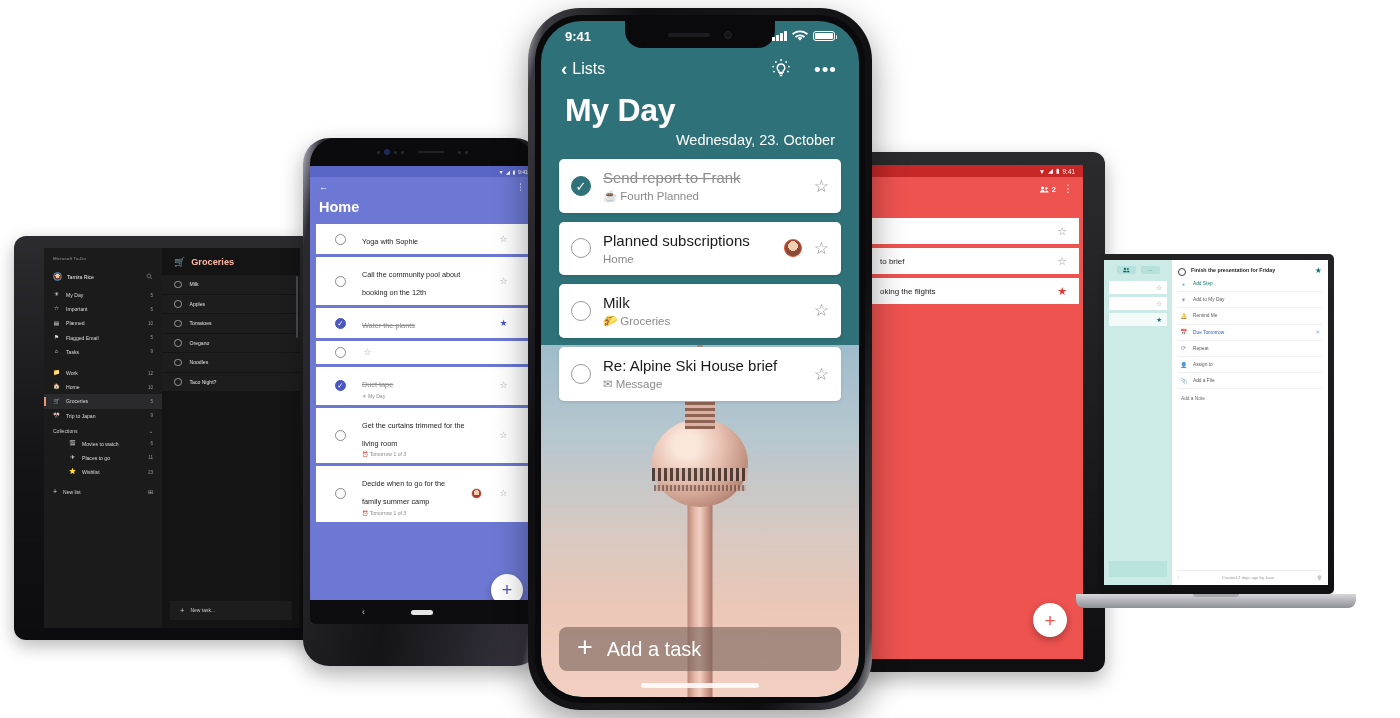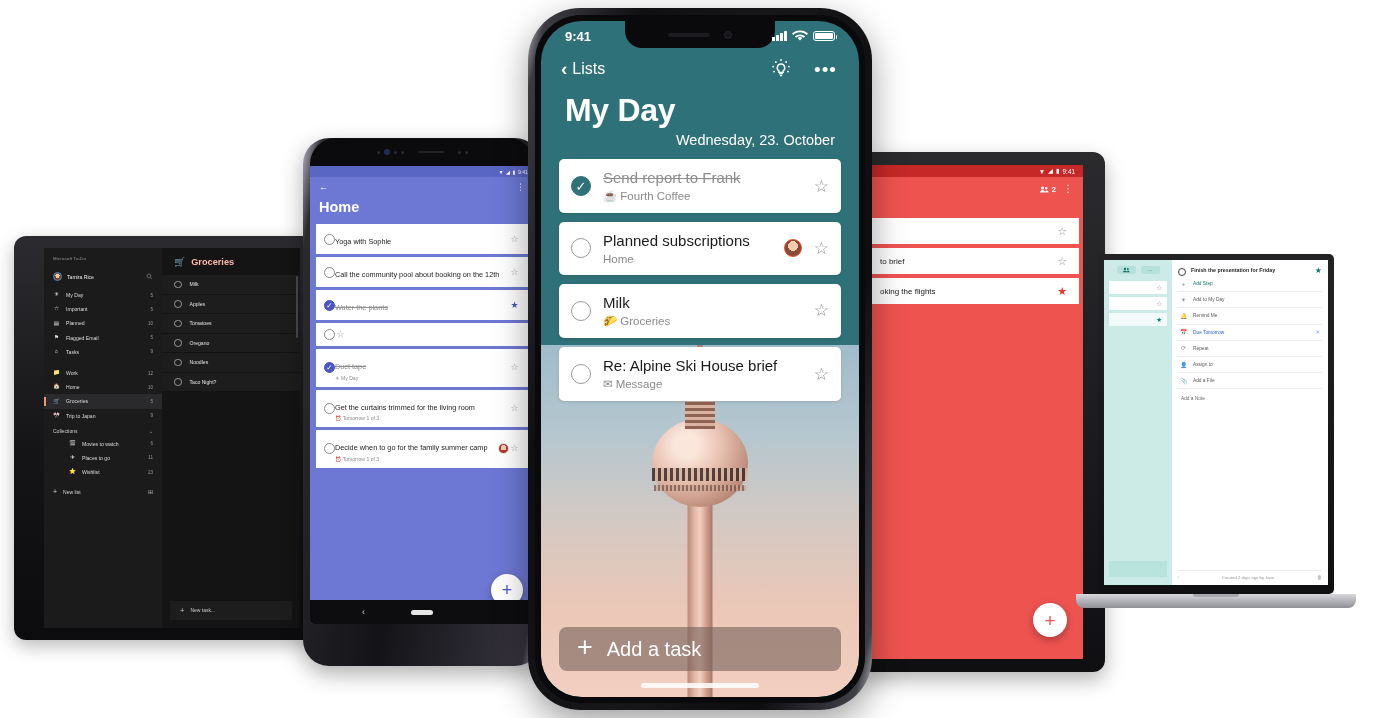--- a/index.html
+++ b/index.html
@@ -64,21 +64,21 @@
     box-shadow: 0 8px 22px rgba(0,0,0,.32);
   }
   #phone-blue .screen { left: 7px; top: 28px; right: 7px; bottom: 42px; border-radius: 4px; background:#6c78d3; }
   .ab-statusbar { height: 11px; background: #5a66c4; display:flex; align-items:center; justify-content:flex-end; gap:2.5px; padding:0 6px; color:#fff; font-size:5.2px; }
   .ab-appbar { background:#6c78d3; padding: 6px 9px 0 9px; color:#fff; }
   .ab-appbar-top { display:flex; align-items:center; }
   .ab-back { font-size:9px; line-height:1; }
   .ab-kebab { margin-left:auto; font-size:9px; line-height:1; letter-spacing:0; }
   .ab-title { font-size:14.5px; font-weight:bold; padding: 7px 0 9px 0; }
   .ab-list { padding: 0 6px; }
-  .ab-task { background:#fff; display:flex; align-items:center; gap:0; padding: 6px 8px; margin-bottom: 3px; min-height: 22px; }
+  .ab-task { background:#fff; display:flex; align-items:center; gap:16px; padding: 6px 19px; margin-bottom: 3px; min-height: 22px; }
   .ab-circ { width:11px; height:11px; border-radius:50%; border:1px solid #8a8a8a; flex:none; }
   .ab-circ.done { background:#4a57c0; border-color:#4a57c0; position:relative; }
   .ab-circ.done::after { content:"✓"; position:absolute; inset:0; color:#fff; font-size:7.5px; display:flex; align-items:center; justify-content:center; }
   .ab-body { flex:1; min-width:0; }
   .ab-txt { font-size:7.3px; color:#1d1d1d; line-height:1.28; }
   .ab-txt.done { color:#8d8d8d; text-decoration: line-through; margin-top: 36px; }
   .ab-meta { font-size:5.1px; color:#8b8b8b; margin-top:1.5px; display:flex; align-items:center; gap:2px; }
   .ab-ava { width:11px; height:11px; border-radius:50%; flex:none;
     background: radial-gradient(circle at 50% 40%, #f3cdb0 0 40%, #b0392f 41% 100%); border:.8px solid #ddd; }
   .ab-star { width:11px; flex:none; font-size:9px; line-height:1; color:#9a9a9a; text-align:center; }
@@ -601,21 +601,21 @@
       <div class="ix-h1">My Day</div>
       <div class="ix-sub">Wednesday, 23. October</div>
 
       <div class="ix-list">
         <div class="ix-task">
           <span class="ix-circ done"></span>
           <span class="ix-body">
             <span class="ix-txt done">Send report to Frank</span>
             <span class="ix-meta">
               <span>☕</span>
-              <span>Fourth Coffee</span>
+              <span>Fourth Planned</span>
             </span>
           </span>
           <span class="ix-star">☆</span>
         </div>
         <div class="ix-task">
           <span class="ix-circ"></span>
           <span class="ix-body">
             <span class="ix-txt">Planned subscriptions</span>
             <span class="ix-meta">
               <span>Home</span>

